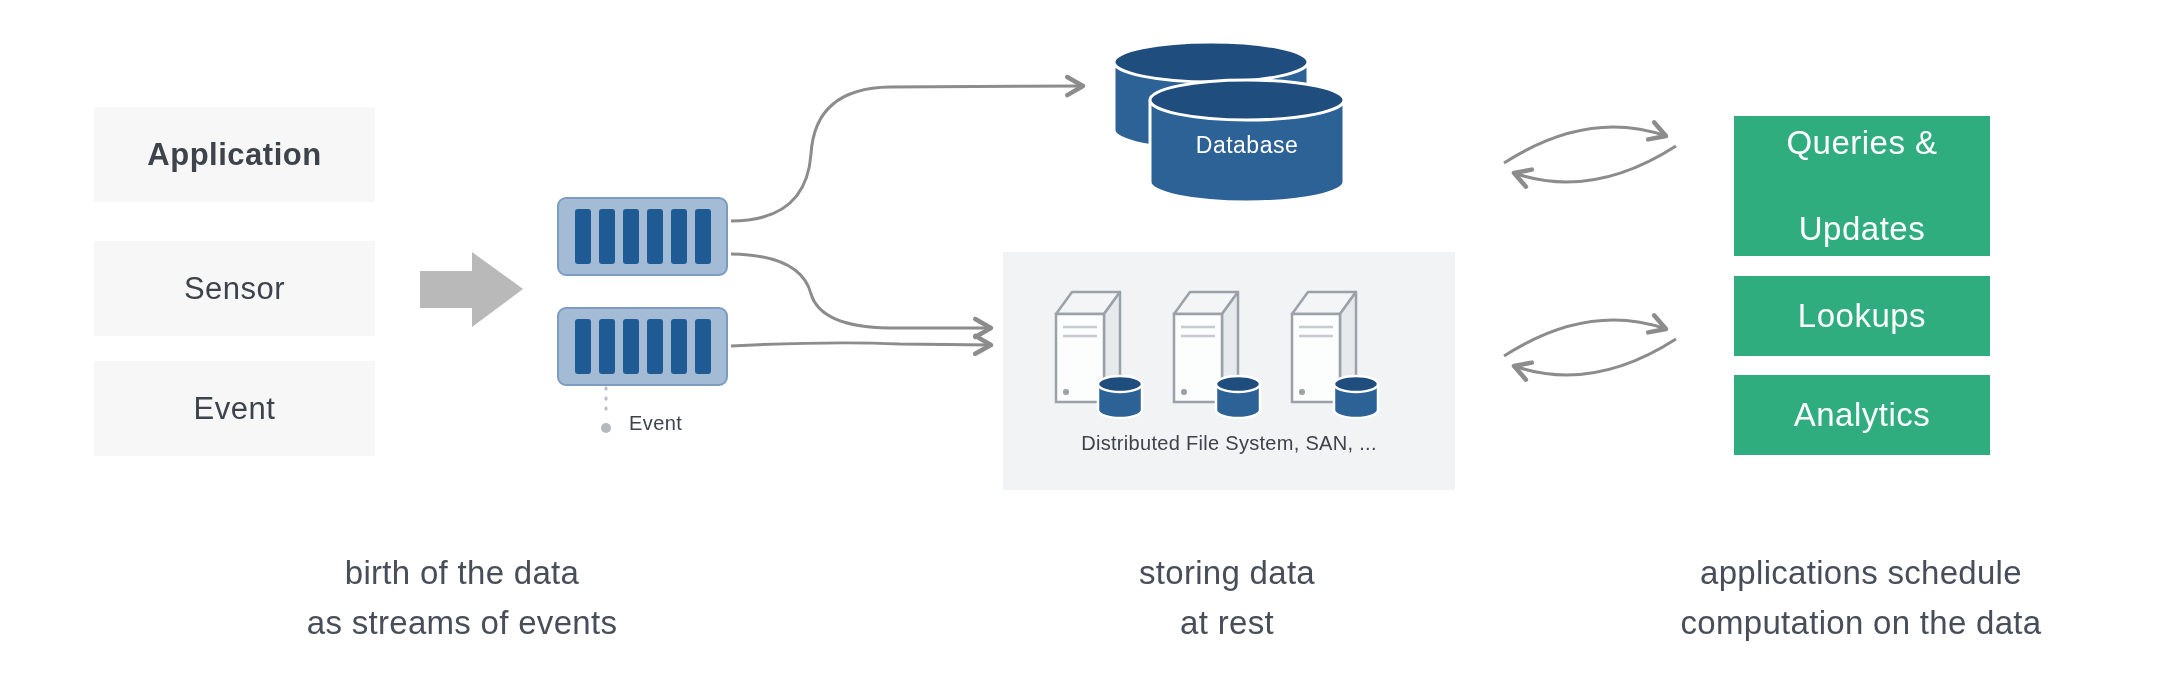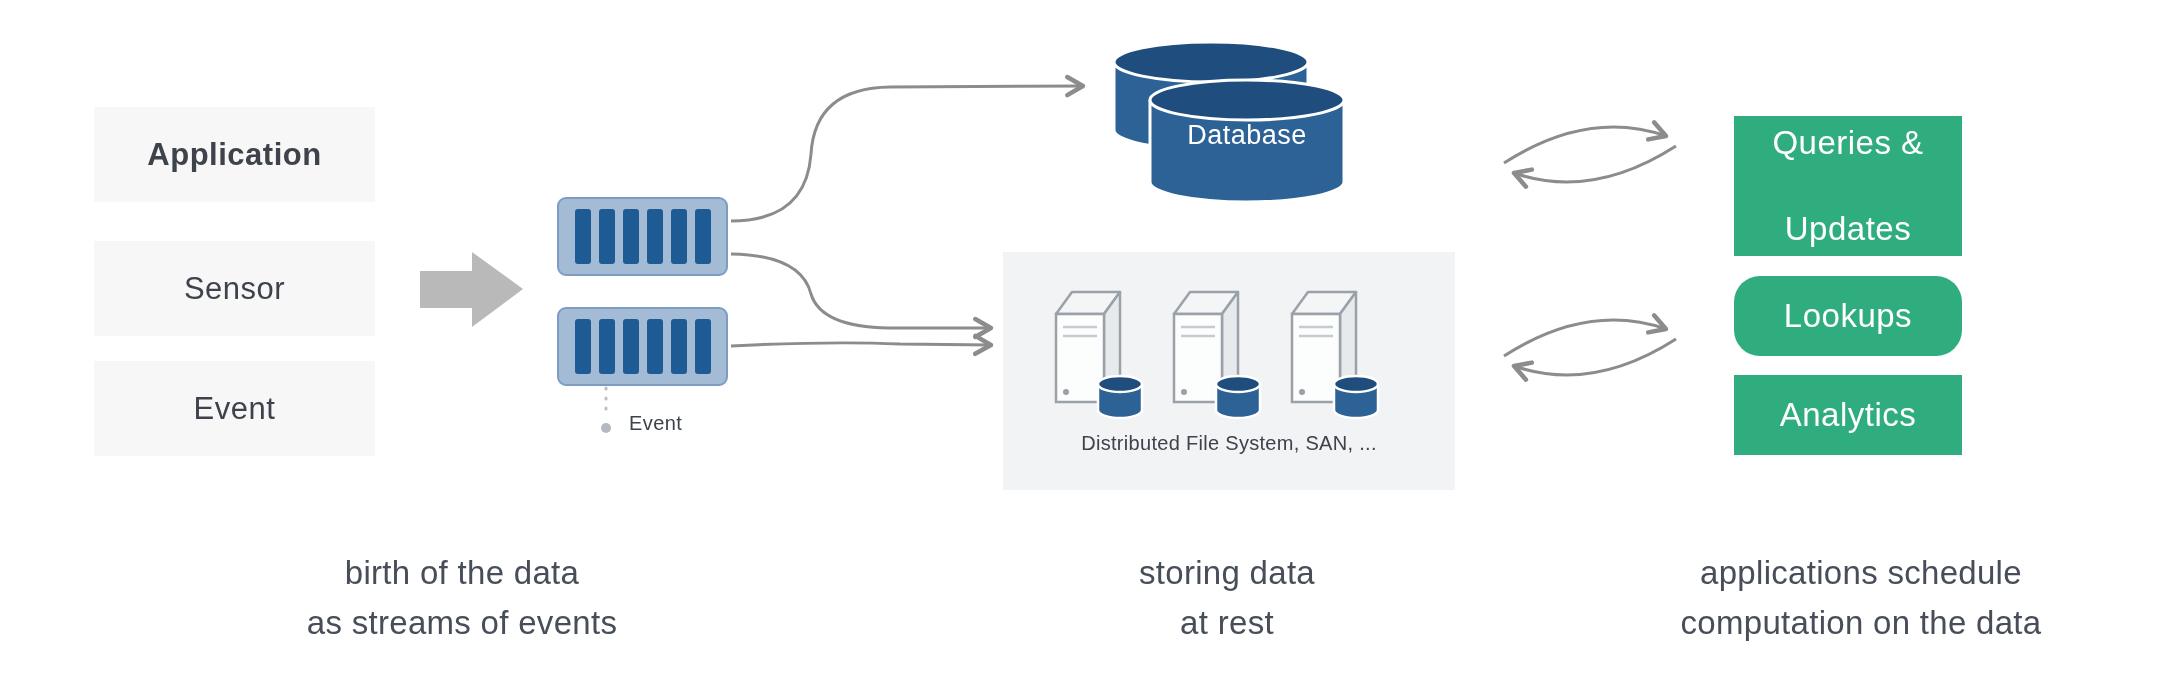--- a/index.html
+++ b/index.html
@@ -46,33 +46,33 @@
   
   .dfs-box {
     left:1003px; top:252px; width:452px; height:238px;
     background:var(--dfs-bg,#f2f3f4);
   }
   .dfs-label {
     left:1003px; top:432px; width:452px; text-align:center;
     font-size:20px; color:var(--text-dark,#3d424b); letter-spacing:.3px;
   }
   .db-label {
-    left:1150px; top:120px; width:194px; text-align:center;
-    font-size:27px; color:#ffffff; letter-spacing:.5px;
+    left:1150px; top:132px; width:194px; text-align:center;
+    font-size:23px; color:#ffffff; letter-spacing:.5px;
   }
 
   
   .green-box {
-    left:1734px; width:228px;
+    left:1734px; width:256px;
     background:var(--green,#2fad7e); color:#ffffff;
     display:flex; flex-direction:column; align-items:center; justify-content:center;
     font-size:33px; line-height:1.38; letter-spacing:.5px; text-align:right;gap:40px;
   }
   #green-0 { top:116px; height:140px; }
-  #green-1 { top:276px; height:80px;border-radius:26px; }
+  #green-1 { top:276px; height:80px; }
   #green-2 { top:375px; height:80px; }
   .green-box .line { display:block; }
 
   
   .caption {
     top:548px; width:640px; text-align:center;
     font-size:33px; line-height:50px;
     color:var(--caption-color,#474d59); letter-spacing:.3px;
   }
   #cap-0 { left:142px; } #cap-1 { left:907px; } #cap-2 { left:1541px; }

